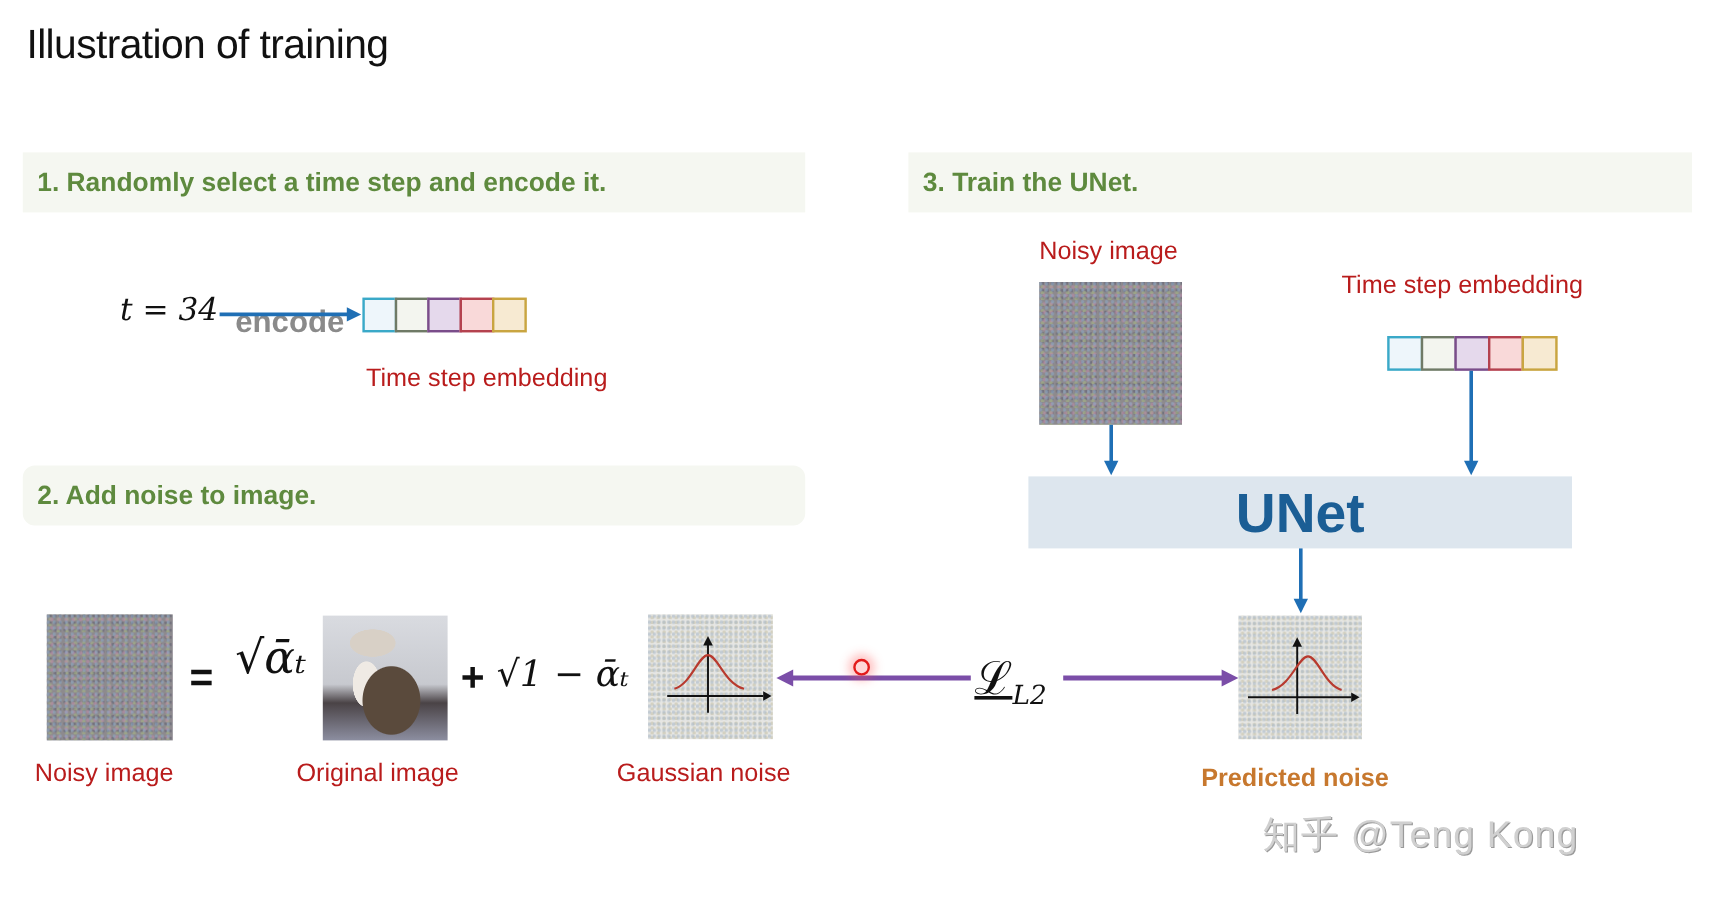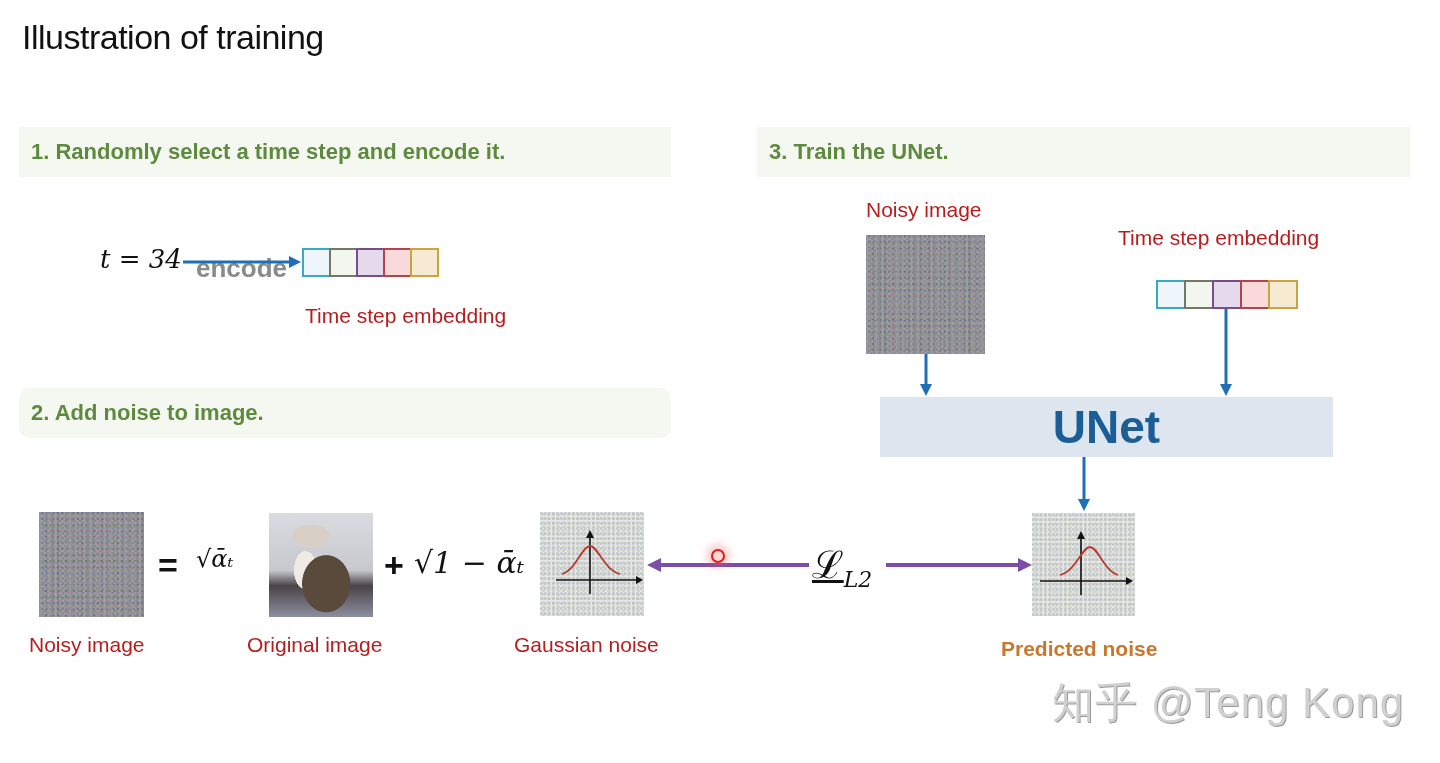--- a/index.html
+++ b/index.html
@@ -44,21 +44,21 @@
       radial-gradient(ellipse 30% 18% at 40% 22%, #d8d0c6 0 60%, transparent 62%),
       radial-gradient(ellipse 38% 45% at 55% 68%, #5a4a3c 0 60%, transparent 62%),
       radial-gradient(ellipse 18% 30% at 35% 55%, #efeae4 0 60%, transparent 62%),
       linear-gradient(180deg, #d9dbe0 0%, #c7c9cf 55%, #4a4346 70%, #8c8ea0 100%);
   }
   .unet {
     background: #dde6ee; color: #1b5e95; font-weight: 700; font-size: 46px;
     display: flex; align-items: center; justify-content: center;
   }
   .watermark {
-    color: #d0d0d0; font-size: 42px; letter-spacing: 1px;
+    color: #d0d0d0; font-size: 31px; letter-spacing: 1px;
     text-shadow: 1px 1px 0 #9a9a9a;
   }
   .pointer {
     width: 10px; height: 10px; border-radius: 50%; border: 2px solid #e31b1b;
     background: #ffd7d7; box-shadow: 0 0 8px 4px rgba(255,80,80,0.35);
   }
   svg { overflow: visible; }
 </style>
 </head>
 <body>
@@ -83,21 +83,21 @@
   <div class="cell" style="width:29px;height:29px;background:#f7ead2;border-color:#c9a541;"></div>
 </div>
 <div class="abs orange" style="left:305px;top:304px;">Time step embedding</div>
 
 <div class="abs banner" style="left:19px;top:388px;width:652px;height:50px;border-radius:10px;">
   <span>2. Add noise to image.</span>
 </div>
 
 <div class="abs noise" style="left:39px;top:512px;width:105px;height:105px;"></div>
 <div class="abs" style="left:158px;top:546px;font-size:34px;font-weight:700;color:#111;">=</div>
-<div class="abs math" style="left:196px;top:545px;font-size:24px;text-decoration:none;">√ᾱₜ</div>
+<div class="abs math" style="left:196px;top:526px;font-size:38px;text-decoration:none;">√ᾱₜ</div>
 <div class="abs cat" style="left:269px;top:513px;width:104px;height:104px;"></div>
 <div class="abs" style="left:384px;top:546px;font-size:34px;font-weight:700;color:#111;">+</div>
 <div class="abs math" style="left:414px;top:545px;font-size:30px;">√1 − ᾱₜ</div>
 
 <div class="abs gnoise" style="left:540px;top:512px;width:104px;height:104px;">
   <svg width="104" height="104">
     <line x1="16" y1="68" x2="96" y2="68" stroke="#111" stroke-width="1.6"></line>
     <polygon points="96,64 103,68 96,72" fill="#111"></polygon>
     <line x1="50" y1="82" x2="50" y2="24" stroke="#111" stroke-width="1.6"></line>
     <polygon points="46,26 50,18 54,26" fill="#111"></polygon>
@@ -140,21 +140,21 @@
 
 <svg class="abs" style="left:919px;top:354px;" width="14" height="44">
   <line x1="7" y1="0" x2="7" y2="32" stroke="#1f6fb5" stroke-width="3"></line>
   <polygon points="1,30 7,42 13,30" fill="#1f6fb5"></polygon>
 </svg>
 <svg class="abs" style="left:1219px;top:309px;" width="14" height="89">
   <line x1="7" y1="0" x2="7" y2="77" stroke="#1f6fb5" stroke-width="3"></line>
   <polygon points="1,75 7,87 13,75" fill="#1f6fb5"></polygon>
 </svg>
 
-<div class="abs unet" style="left:857px;top:397px;width:453px;height:60px;margin-left:23px;">
+<div class="abs unet" style="left:857px;top:397px;width:453px;height:60px;">
   <span>UNet</span>
 </div>
 
 <svg class="abs" style="left:1077px;top:457px;" width="14" height="56">
   <line x1="7" y1="0" x2="7" y2="44" stroke="#1f6fb5" stroke-width="3"></line>
   <polygon points="1,42 7,54 13,42" fill="#1f6fb5"></polygon>
 </svg>
 
 <div class="abs gnoise" style="left:1032px;top:513px;width:103px;height:103px;">
   <svg width="103" height="103">

